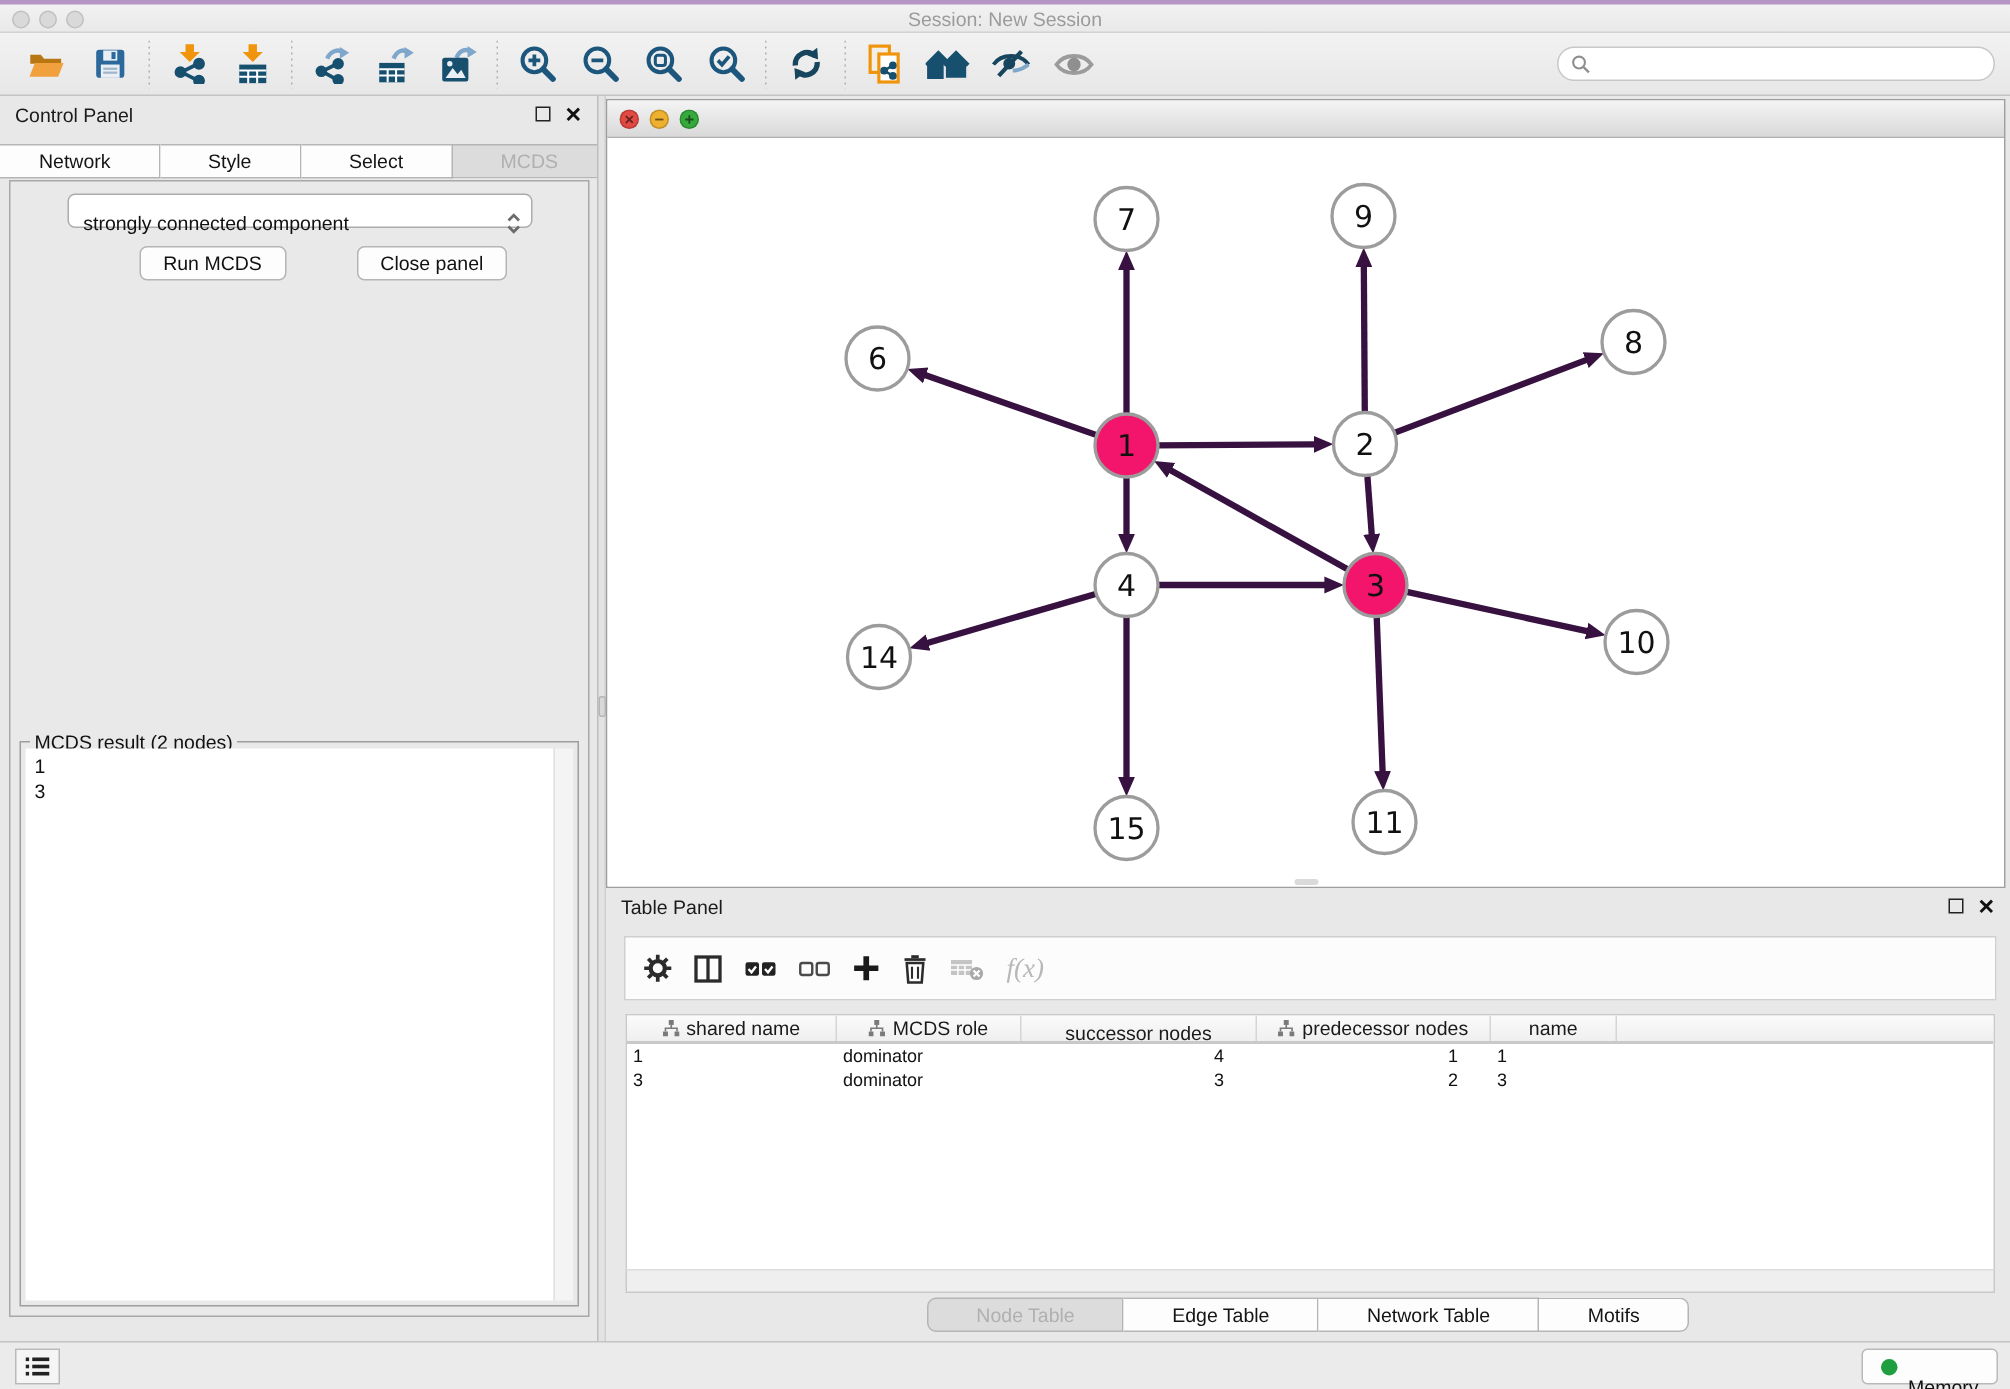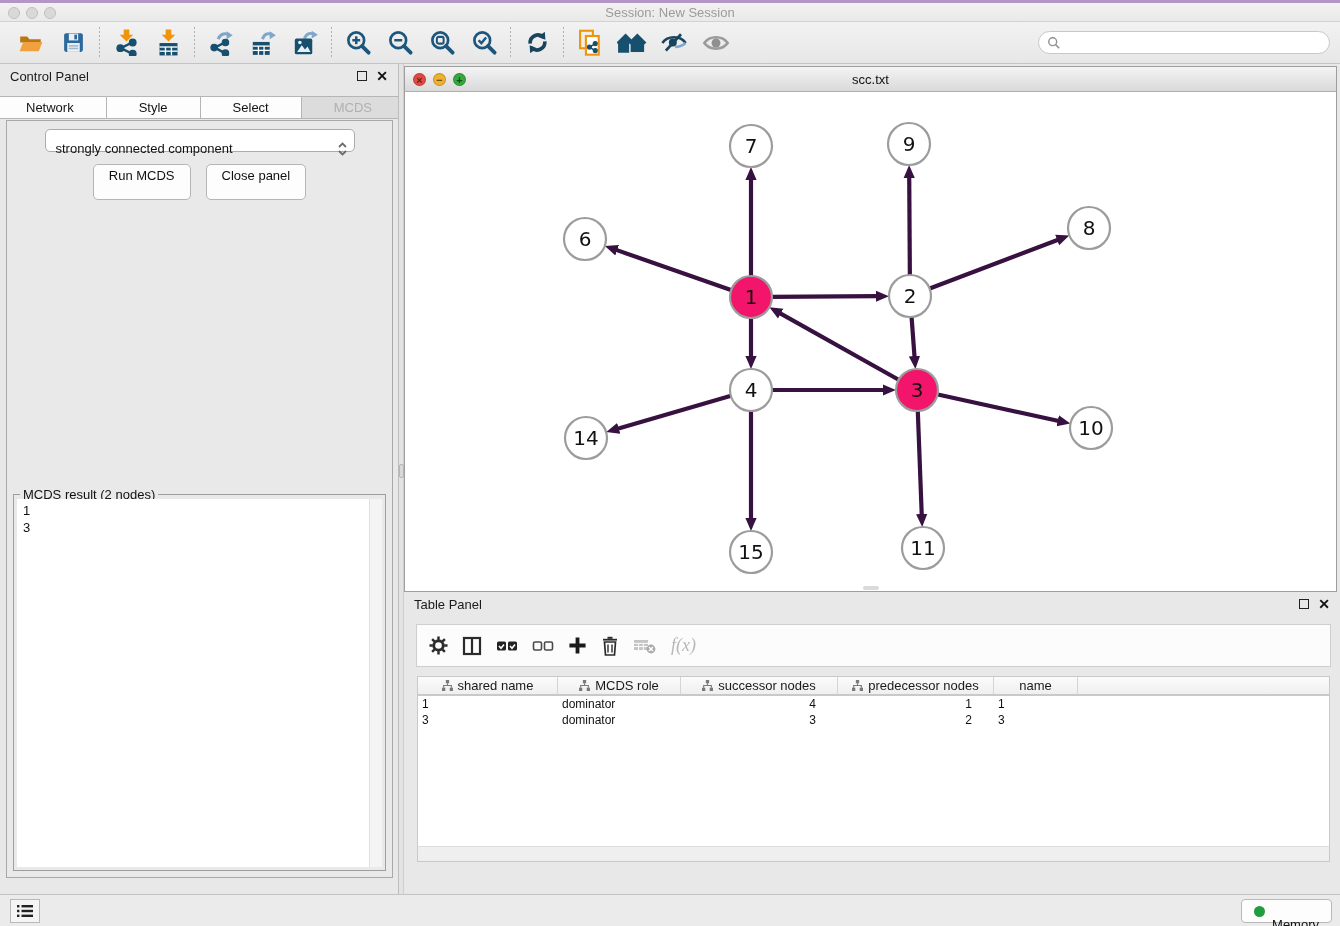--- a/index.html
+++ b/index.html
@@ -53,22 +53,22 @@
 
   
   #cp-tabs { margin-top:8px; }
   #cp-body { position:absolute; left:6px; top:56px; width:387px; height:758px;
     border:1px solid #A8A8A8; background:#E9E9E9; }
   #opt-label { text-align:center; margin-top:15px; font-size:13px; color:#111; }
   #opt-select { margin:8px auto 0; width:310px; height:23px; background:#fff;
     border:1px solid #ACACAC; border-radius:5px; display:flex; align-items:center; padding:16px 6px 0 10px; }
   #opt-select .val { font-size:13px; color:#111; flex:1; }
   #cp-buttons { display:flex; justify-content:center; gap:15px; margin-top:12px; }
-  .btn { height:36px; padding:0 15px; background:#FDFDFD; border:1px solid #B5B5B5;
-    border-radius:5px; font-size:13px; color:#111; line-height:21px; }
+  .btn { height:23px; padding:0 15px; background:#FDFDFD; border:1px solid #B5B5B5;
+    border-radius:5px; font-size:13px; color:#111; line-height:21px;margin-left:32px; }
   #mcds-result { position:absolute; left:6px; top:373px; width:373px; height:377px;
     border:1px solid #9E9E9E; }
   #mcds-result .legend { position:absolute; left:6px; top:-8px; background:#E9E9E9;
     padding:0 3px; font-size:13px; color:#111; }
   #mcds-list { position:absolute; left:3px; top:4px; right:16px; bottom:3px;
     background:#fff; padding:3px 0 0 6px; }
   #mcds-list .item { font-size:13px; color:#111; line-height:17px; }
   #mcds-scroll { position:absolute; top:4px; right:3px; bottom:3px; width:13px;
     background:#F4F4F4; border-left:1px solid #E0E0E0; }
 
@@ -332,21 +332,20 @@
     <div class="grip"></div>
   </div>
 
   <div id="right-area">
 
     <div id="network-window">
       <div id="nw-titlebar">
         <div class="nw-dot" style="left:8px;  background:#E04A42;">×</div>
         <div class="nw-dot" style="left:28px; background:#EDB02F;">−</div>
         <div class="nw-dot" style="left:48px; background:#35A93C;">+</div>
-        <div class="title">scc.txt</div>
       </div>
       <div id="nw-canvas">
         <svg id="graph-svg" width="931" height="499">
           <defs>
             <marker id="arrowhead" viewBox="0 0 12 12" refX="1" refY="6" markerWidth="13" markerHeight="13" orient="auto" markerUnits="userSpaceOnUse">
               <path d="M0,0.8 L12,6 L0,11.2 z" fill="#371140"></path>
             </marker>
           </defs>
           <g id="g-edges">
               <line x1="346" y1="186" x2="346" y2="87" stroke="#371140" stroke-width="4.2" marker-end="url(#arrowhead)"></line>
@@ -486,21 +485,21 @@
               <svg width="11" height="11" viewBox="0 0 10 10">
                 <g fill="#7A7A7A">
                   <rect x="3.5" y="0" width="3" height="3"></rect>
                   <rect x="0" y="7" width="3" height="3"></rect>
                   <rect x="7" y="7" width="3" height="3"></rect>
                 </g>
                 <path d="M5,3 v2 M1.5,7 v-2 h7 v2" stroke="#7A7A7A" stroke-width="1" fill="none"></path>
               </svg>
               <span>MCDS role</span>
             </div>
-            <div class="th" style="width: 157px;">
+            <div class="th" style="width: 157px; flex-direction: column;">
               <svg width="11" height="11" viewBox="0 0 10 10">
                 <g fill="#7A7A7A">
                   <rect x="3.5" y="0" width="3" height="3"></rect>
                   <rect x="0" y="7" width="3" height="3"></rect>
                   <rect x="7" y="7" width="3" height="3"></rect>
                 </g>
                 <path d="M5,3 v2 M1.5,7 v-2 h7 v2" stroke="#7A7A7A" stroke-width="1" fill="none"></path>
               </svg>
               <span>successor nodes</span>
             </div>
@@ -532,20 +531,28 @@
               <div class="td" style="width: 140px; text-align: left;">3</div>
               <div class="td" style="width: 123px; text-align: left;">dominator</div>
               <div class="td" style="width: 157px; text-align: right; padding-right: 22px;">3</div>
               <div class="td" style="width: 156px; text-align: right; padding-right: 22px;">2</div>
               <div class="td" style="width: 84px; text-align: left;">3</div>
             </div>
           </div>
       </div>
       <div id="tbl-scrollstrip"></div>
 
+      <div id="tp-tabs-wrap">
+        <div id="tp-tabs" class="seg-bar">
+            <div class="seg active">Node Table</div>
+            <div class="seg">Edge Table</div>
+            <div class="seg">Network Table</div>
+            <div class="seg">Motifs</div>
+          </div>
+      </div>
     </div>
   </div>
 </div>
 
 <div id="statusbar">
   <div id="tasks-button">
     <svg width="16" height="14" viewBox="0 0 16 14">
       <g fill="#222">
         <rect x="0" y="1" width="2.4" height="2.4"></rect>
           <rect x="0" y="5.8" width="2.4" height="2.4"></rect>

